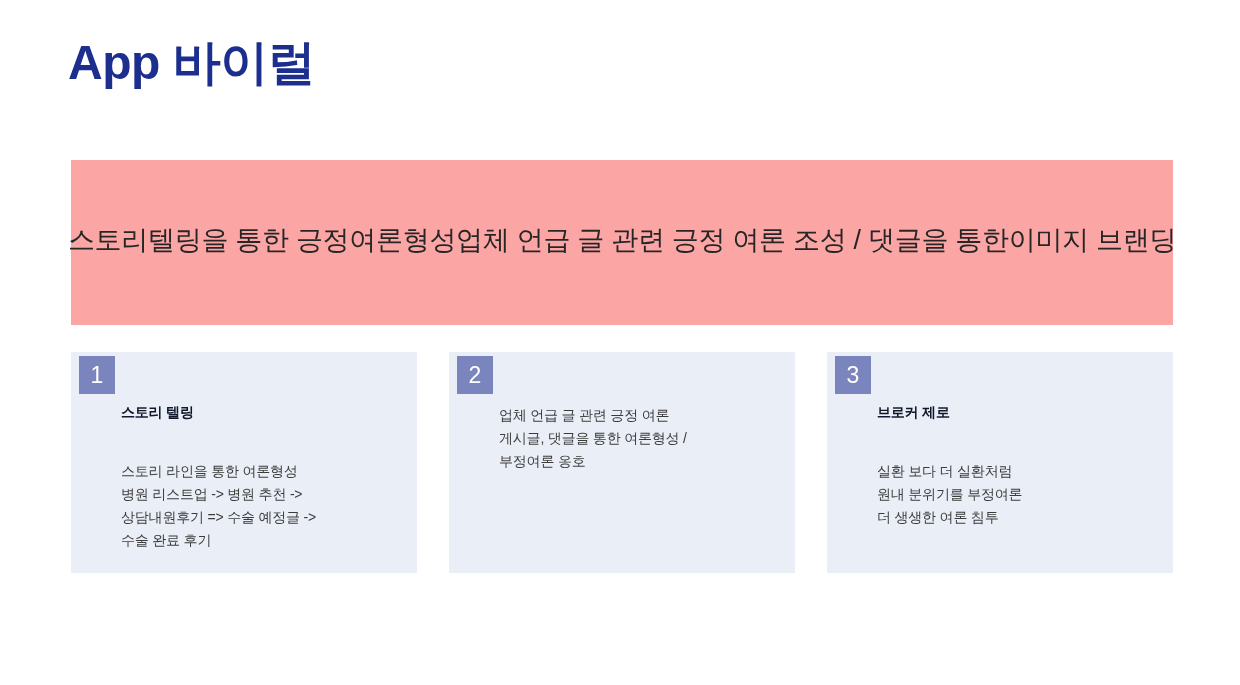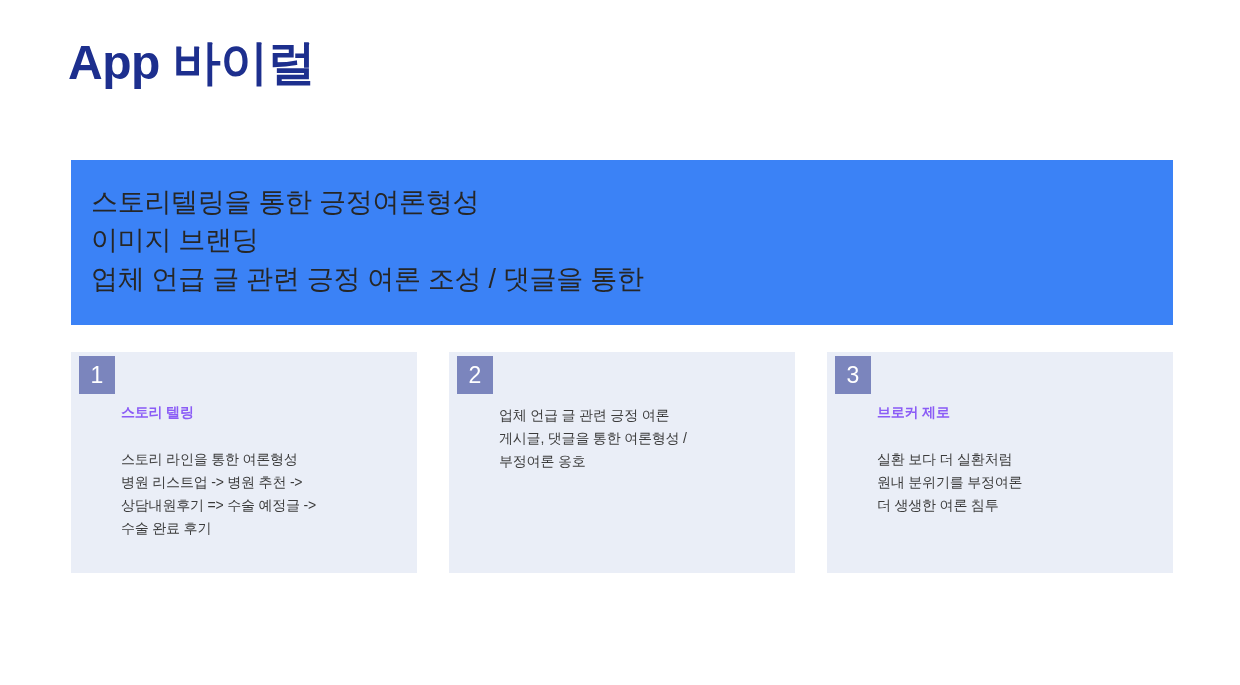--- a/index.html
+++ b/index.html
@@ -36,24 +36,24 @@
     white-space: nowrap;
   }
 
   
   .banner {
     position: absolute;
     left: 71px;
     top: 160px;
     width: 1102px;
     height: 165px;
-    background: #3b82f6;
+    background: #fca5a5;
     display: flex;
-    flex-direction: column;
-    align-items: flex-start;
+    flex-direction: row;
+    align-items: center;
     justify-content: center;
     box-sizing: border-box;
     padding: 6px 20px 10px 20px;
   }
   .banner-line {
     color: #262626;
     font-size: 27px;
     font-weight: 500;
     line-height: 1.42;
     text-align: center;
@@ -93,45 +93,45 @@
   }
   .card-body {
     position: absolute;
     left: 50px;
     top: 52px;
     right: 14px;
   }
   .card-title {
     font-size: 14px;
     font-weight: bold;
-    color: #8b5cf6;
+    color: #0f172a;
     letter-spacing: -0.2px;
-    margin-bottom: 26px;
+    margin-bottom: 38px;
     white-space: nowrap;
   }
   .card-text {
     font-size: 14px;
     font-weight: 400;
     color: #3b3b3b;
     line-height: 1.65;
     letter-spacing: -0.2px;
     white-space: pre-line;
   }
 </style>
 </head>
 <body>
 
 <div class="page">
 
   <div class="page-title">App 바이럴</div>
 
   <div class="banner">
     <div class="banner-line">스토리텔링을 통한 긍정여론형성</div>
+    <div class="banner-line">업체 언급 글 관련 긍정 여론 조성 / 댓글을 통한</div>
     <div class="banner-line">이미지 브랜딩</div>
-    <div class="banner-line">업체 언급 글 관련 긍정 여론 조성 / 댓글을 통한</div>
   </div>
 
   <div class="cards">
 
     <div class="card">
       <div class="card-badge">1</div>
       <div class="card-body">
         <div class="card-title">스토리 텔링</div>
         <div class="card-text">스토리 라인을 통한 여론형성
 병원 리스트업 -&gt; 병원 추천 -&gt;

